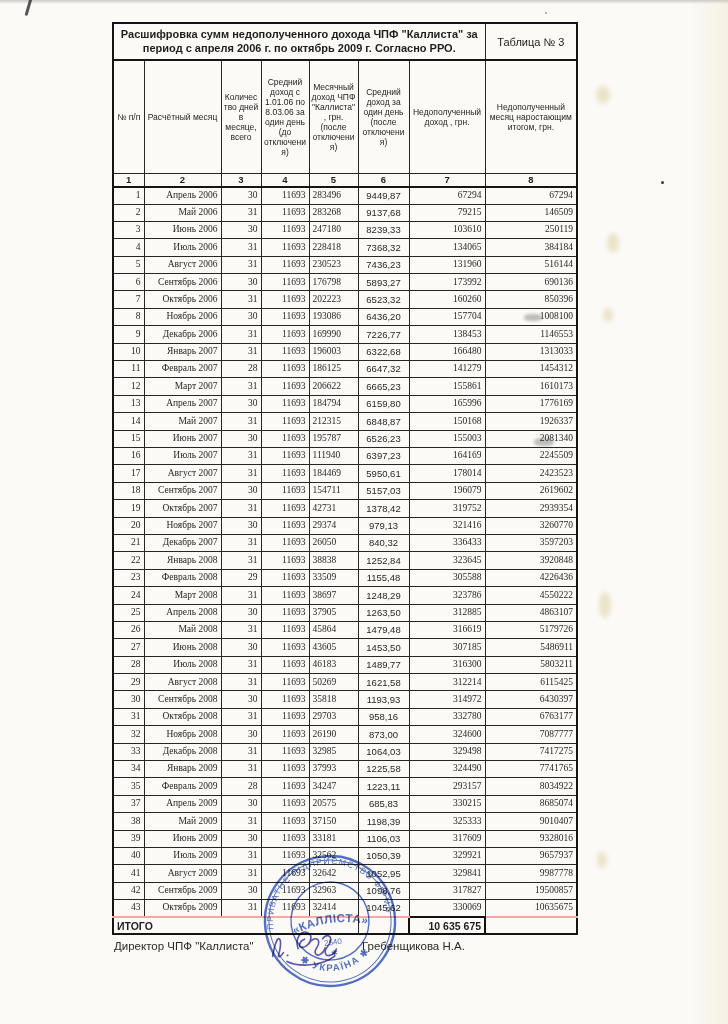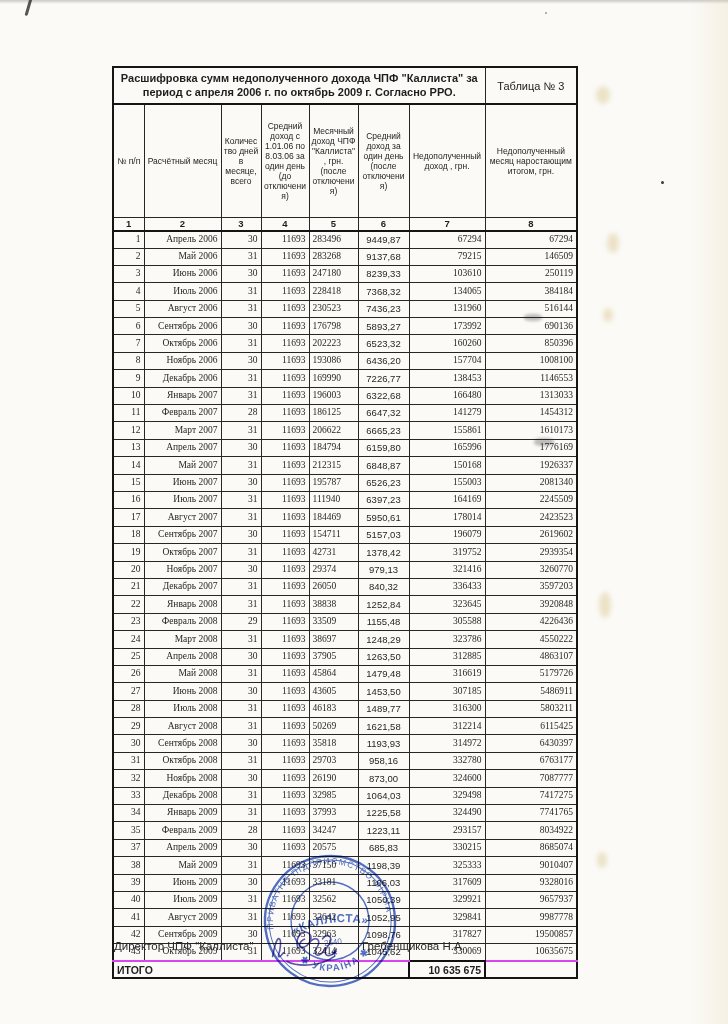--- a/index.html
+++ b/index.html
@@ -14,21 +14,21 @@
     background:linear-gradient(to bottom,rgba(90,90,90,.30),rgba(90,90,90,0));}
   .right-warm{position:absolute;top:0;right:0;width:40px;height:1024px;
     background:linear-gradient(to right,rgba(225,208,160,0),rgba(225,208,160,.22));}
   .pen-mark{position:absolute;left:27px;top:-2px;width:3px;height:18px;background:#2d2d2d;
     border-radius:2px;transform:rotate(16deg);opacity:.8;}
   .speck{position:absolute;background:#3a3a3a;border-radius:50%;}
   .smudge-y{position:absolute;background:rgba(214,192,132,.42);border-radius:50%;filter:blur(2.5px);}
   .smudge-g{position:absolute;background:rgba(95,95,95,.40);border-radius:40%;filter:blur(1.5px);}
 
   
-  .grid-wrap{position:absolute;left:112px;top:22px;width:464px;margin-top:44px;}
+  .grid-wrap{position:absolute;left:112px;top:22px;width:464px;}
   table.grid{border-collapse:collapse;table-layout:fixed;width:464px;
     border:2px solid #151515;}
   table.grid td{border:1px solid #262626;overflow:hidden;vertical-align:middle;
     padding:0 3px;}
   tr.title-tr td{border-bottom:2px solid #151515;}
   .title-cell{font-size:11px;font-weight:bold;text-align:center;line-height:1.25;
     height:35px;padding:0 8px;}
   .tnum-cell{font-size:11px;text-align:center;vertical-align:bottom;padding-bottom:5px;}
   tr.head-tr{height:102px;}
   tr.head-tr td{font-size:8.5px;line-height:1.18;text-align:center;padding:16px 2px;
@@ -42,21 +42,21 @@
   td.c-no{text-align:right;padding-right:5px;}
   td.c-month{text-align:right;padding-right:7px;}
   td.c-days{text-align:right;padding-right:9px;}
   td.c-avgb{text-align:right;padding-right:6px;}
   td.c-minc{padding-right:6px;}
   td.c-dinc{font-family:"Liberation Sans",sans-serif !important;font-size:9.5px;
     text-align:center;color:#1c1c1c;}
   td.c-lost{text-align:right;padding-right:8px;}
   td.c-cum{text-align:right;padding-right:4px;}
   tr.total-tr{height:17px;}
-  tr.total-tr td{border-top:2px solid #d946ef;font-size:10.5px;font-weight:bold;}
+  tr.total-tr td{border-top:2px solid #fca5a5;font-size:10.5px;font-weight:bold;}
   .total-label{text-align:left;padding-left:3px;}
   .total-value{text-align:right;padding-right:4px;border:2px solid #111 !important;}
 
   
   .footer-line{position:absolute;top:940px;left:0;width:728px;font-size:11.5px;color:#2a2a2a;}
   .dir-label{position:absolute;left:114px;top:0;white-space:nowrap;}
   .dir-name{position:absolute;left:362px;top:0;white-space:nowrap;text-align:center;}
 
   
   .stamp{position:absolute;left:261px;top:852px;width:138px;height:138px;

